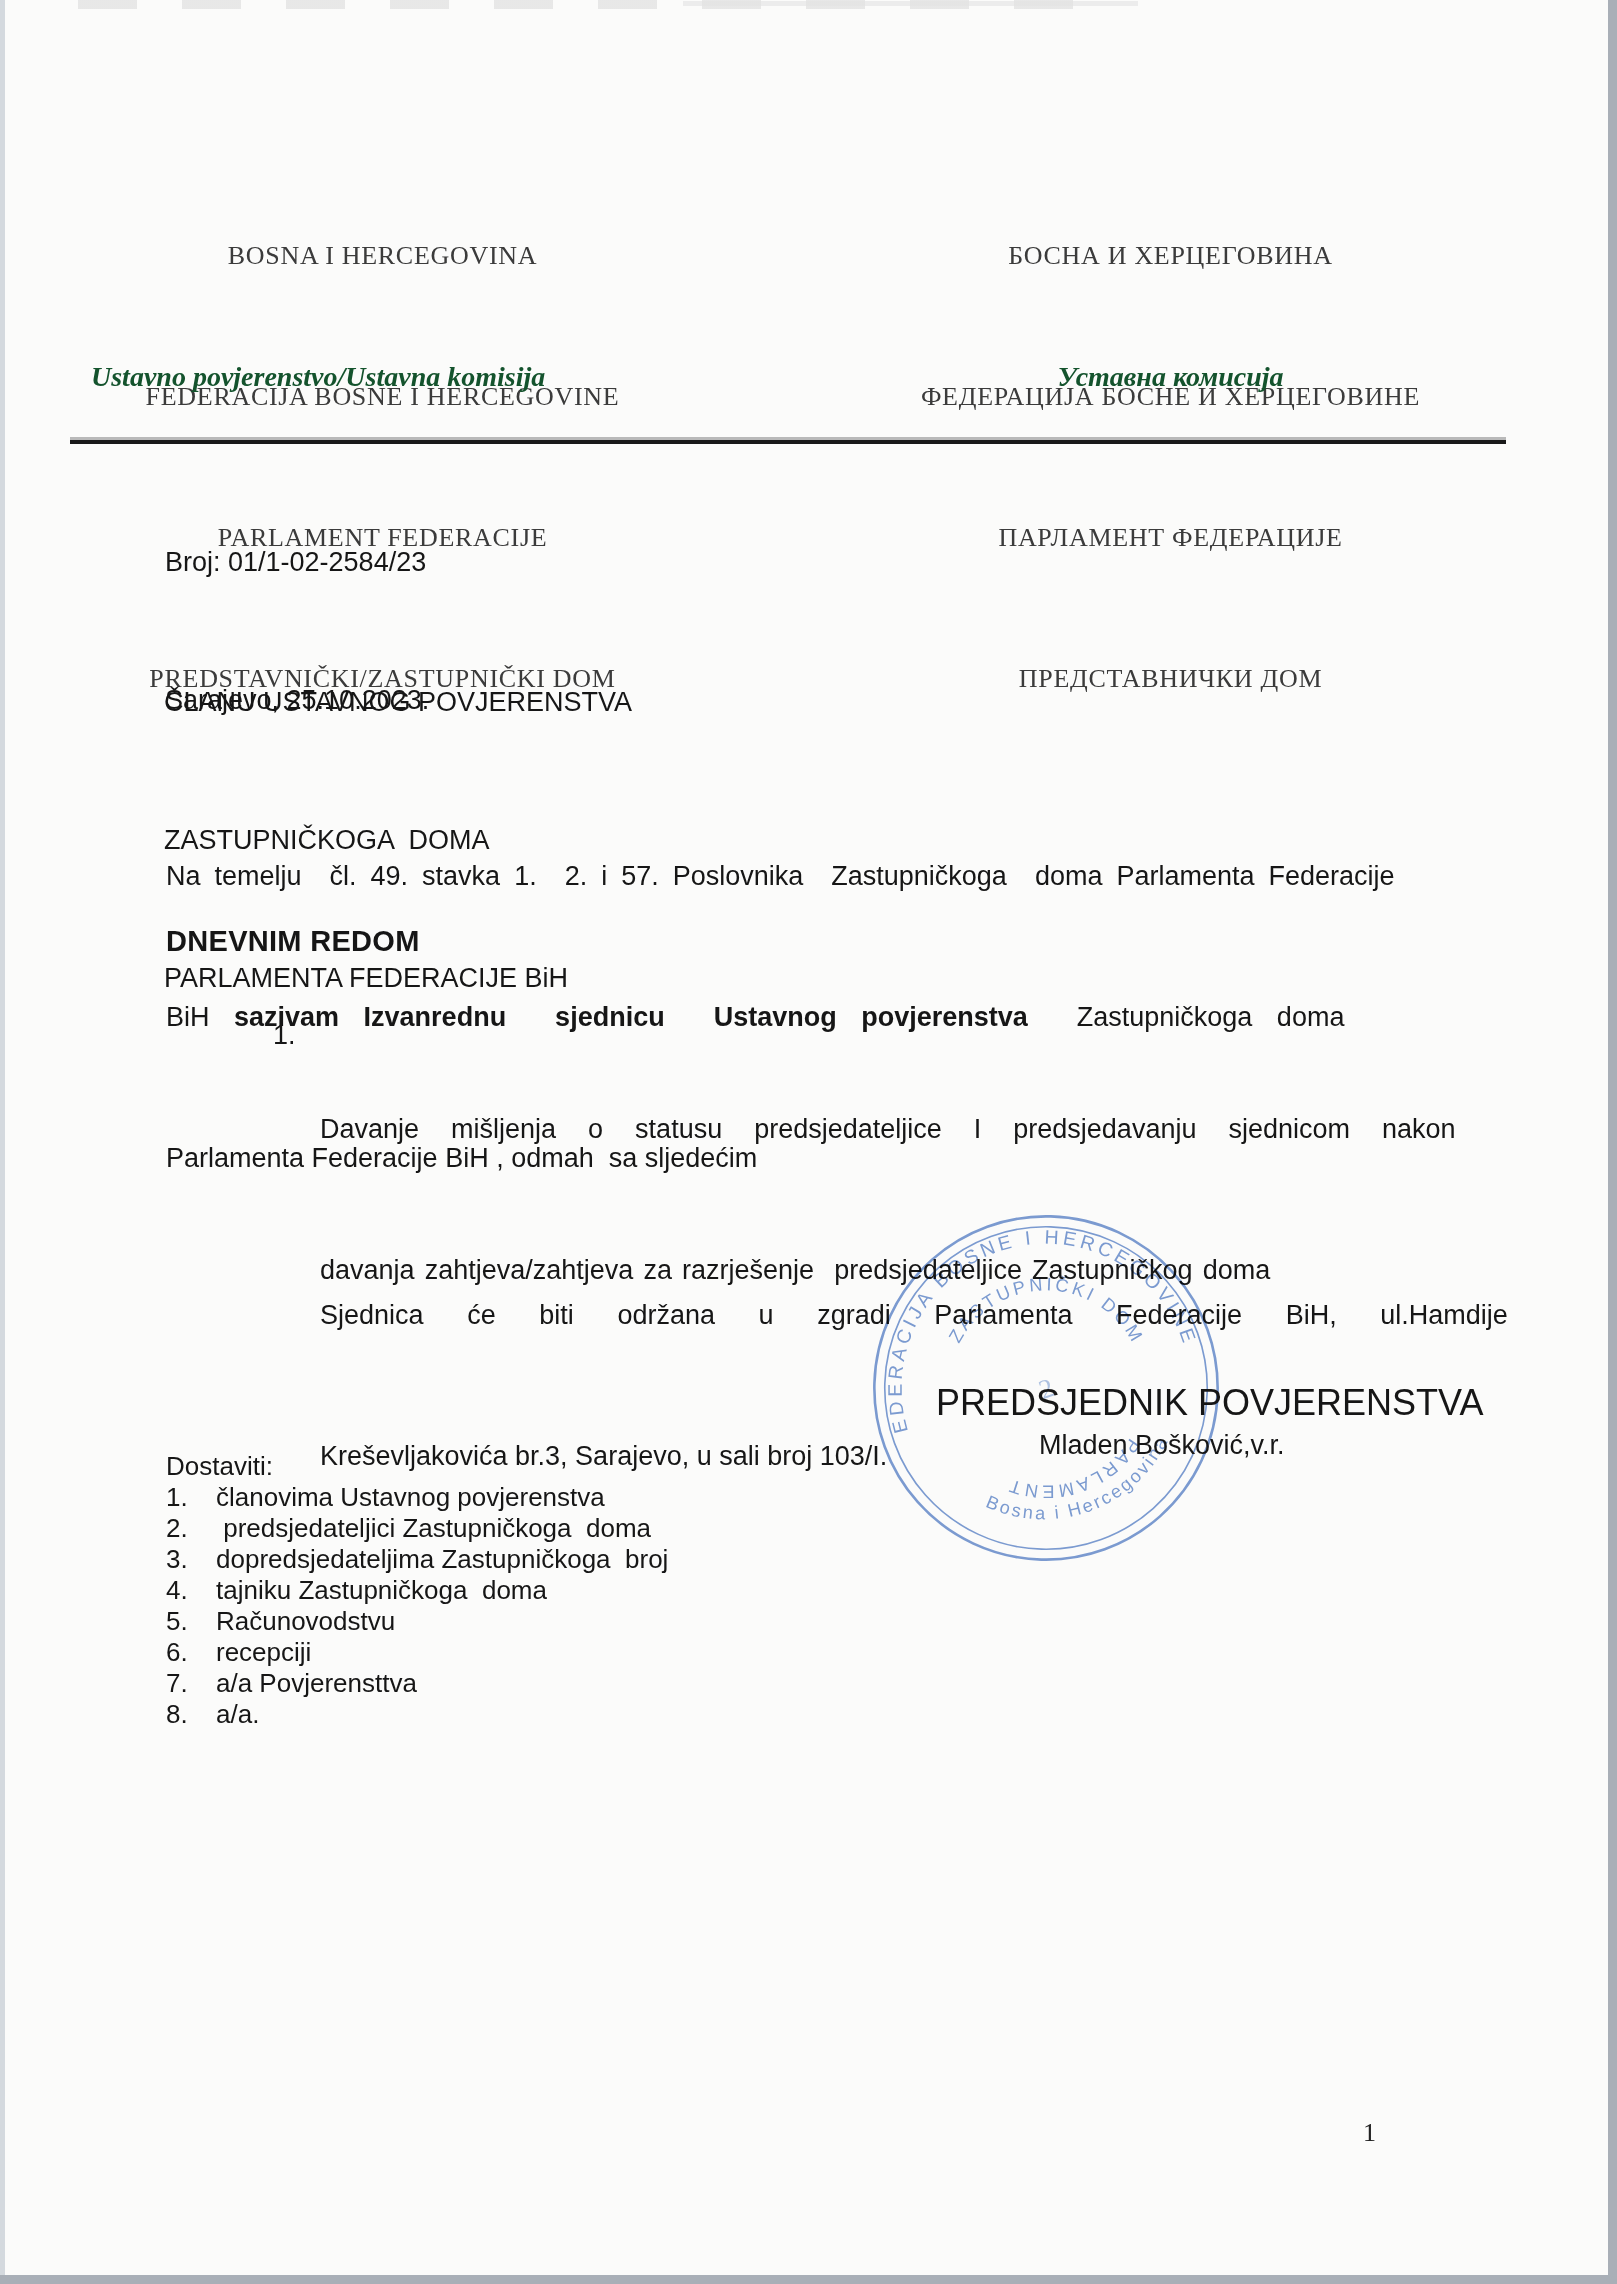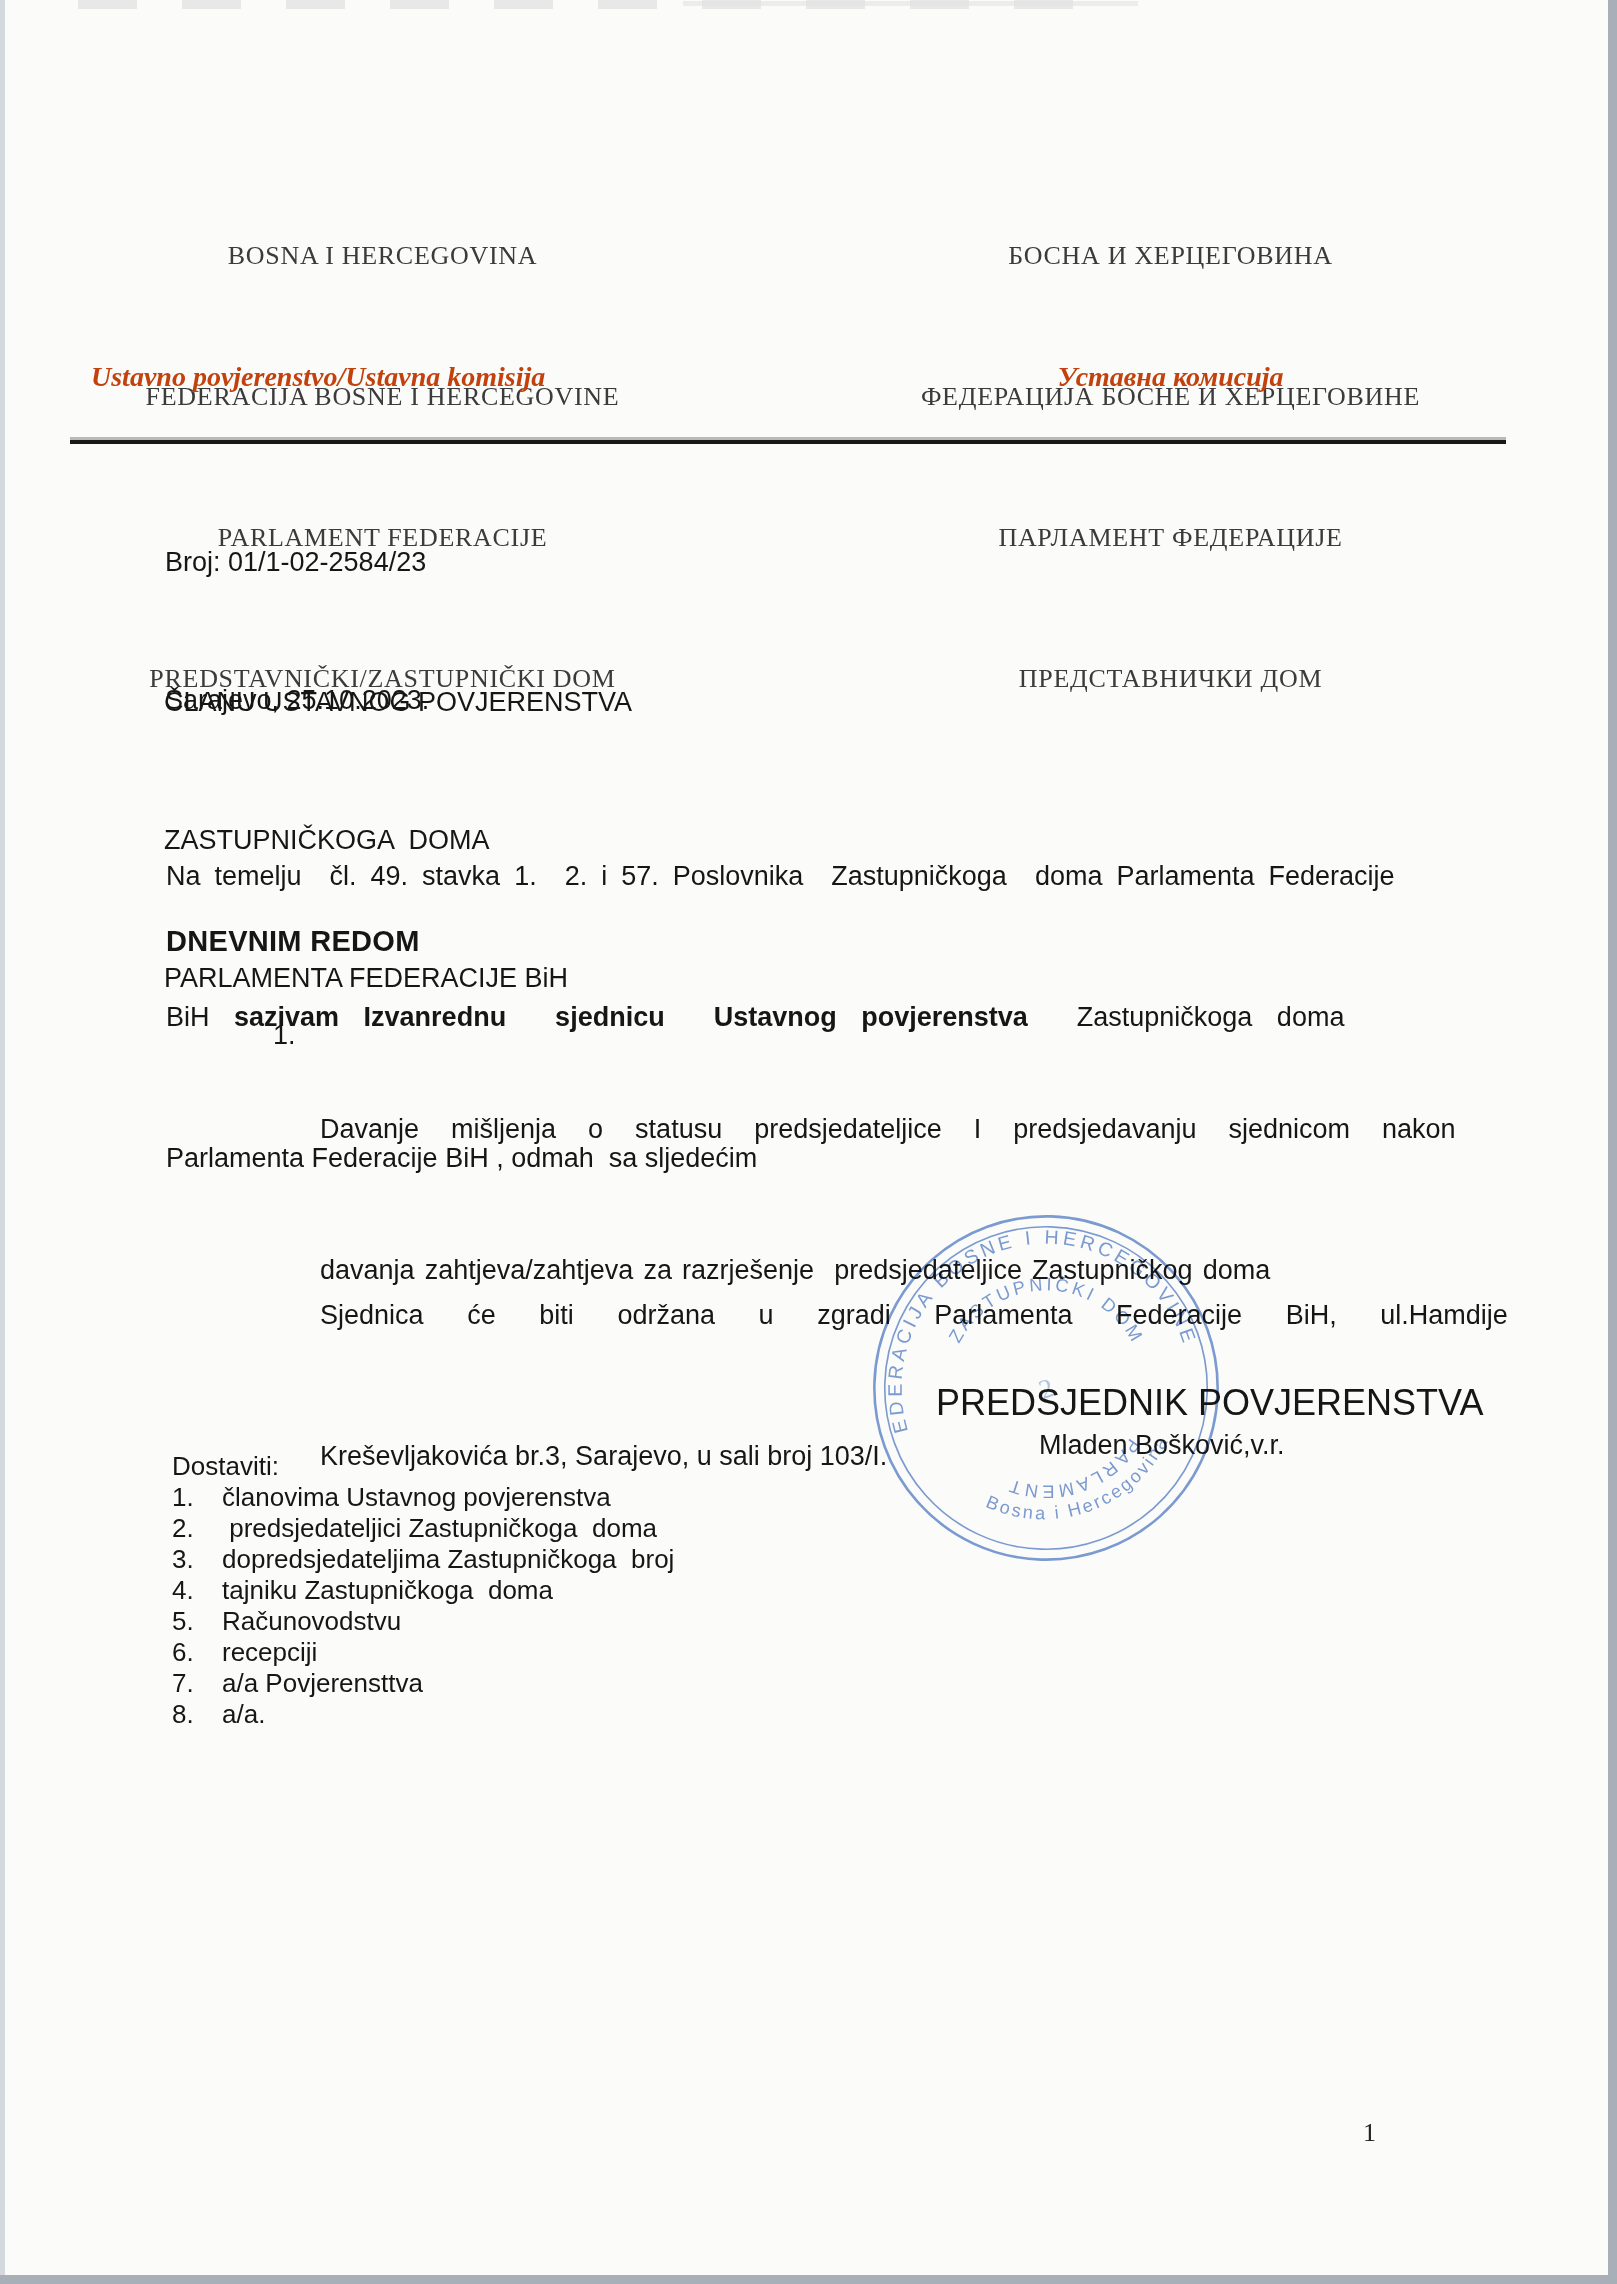--- a/index.html
+++ b/index.html
@@ -21,21 +21,21 @@
   .top-noise2{position:absolute;left:683px;top:1.3px;width:455px;height:5.2px;background:#e3e3e3;opacity:.6;}
 
   
   .hdr{position:absolute;top:138px;text-align:center;
     font-family:"Liberation Serif", serif;font-size:26px;line-height:47px;
     color:#3b3b3b;letter-spacing:0.7px;white-space:pre;}
   .hdr-left{left:77px;width:611px;}
   .hdr-right{left:865px;width:611px;}
   .committee{position:absolute;top:361px;
     font-family:"Liberation Serif", serif;font-style:italic;font-weight:bold;
-    font-size:28px;color:#c2410c;white-space:pre;}
+    font-size:28px;color:#14532d;white-space:pre;}
   .committee-left{left:91px;}
   .committee-right{left:865px;width:611px;text-align:center;}
 
   .rule{position:absolute;left:70px;top:437px;width:1436px;height:6.5px;
     background:linear-gradient(#b9b9b9 0 2.6px,#191919 2.6px 100%);}
 
   .meta{position:absolute;left:165px;top:447px;font-size:27px;line-height:46px;white-space:pre;}
   .addressee{position:absolute;left:164px;top:587px;font-size:27px;line-height:46px;white-space:pre;}
 
   .para{font-size:27px;line-height:47px;white-space:pre;}
@@ -54,21 +54,21 @@
 
   .venue{position:absolute;left:320px;top:1198px;width:1131px;}
   .ws22{word-spacing:14.3px;}
 
   .sig-title{position:absolute;left:936px;top:1382px;font-size:36px;white-space:pre;}
   .sig-name{position:absolute;left:1039px;top:1430px;font-size:27px;white-space:pre;}
 
   .stamp{position:absolute;left:862px;top:1204px;width:368px;height:368px;opacity:.72;
     mix-blend-mode:multiply;}
 
-  .dist{position:absolute;left:166px;top:1451px;font-size:26px;line-height:31px;margin-left:6px;}
+  .dist{position:absolute;left:166px;top:1451px;font-size:26px;line-height:31px;}
   .dist-title{white-space:pre;}
   .dist-row{display:flex;}
   .dist-num{width:50px;flex:0 0 50px;}
   .dist-txt{white-space:pre;}
 
   .pagenum{position:absolute;left:1363px;top:2118px;
     font-family:"Liberation Serif", serif;font-size:26px;color:#222;}
 </style>
 </head>
 <body>

